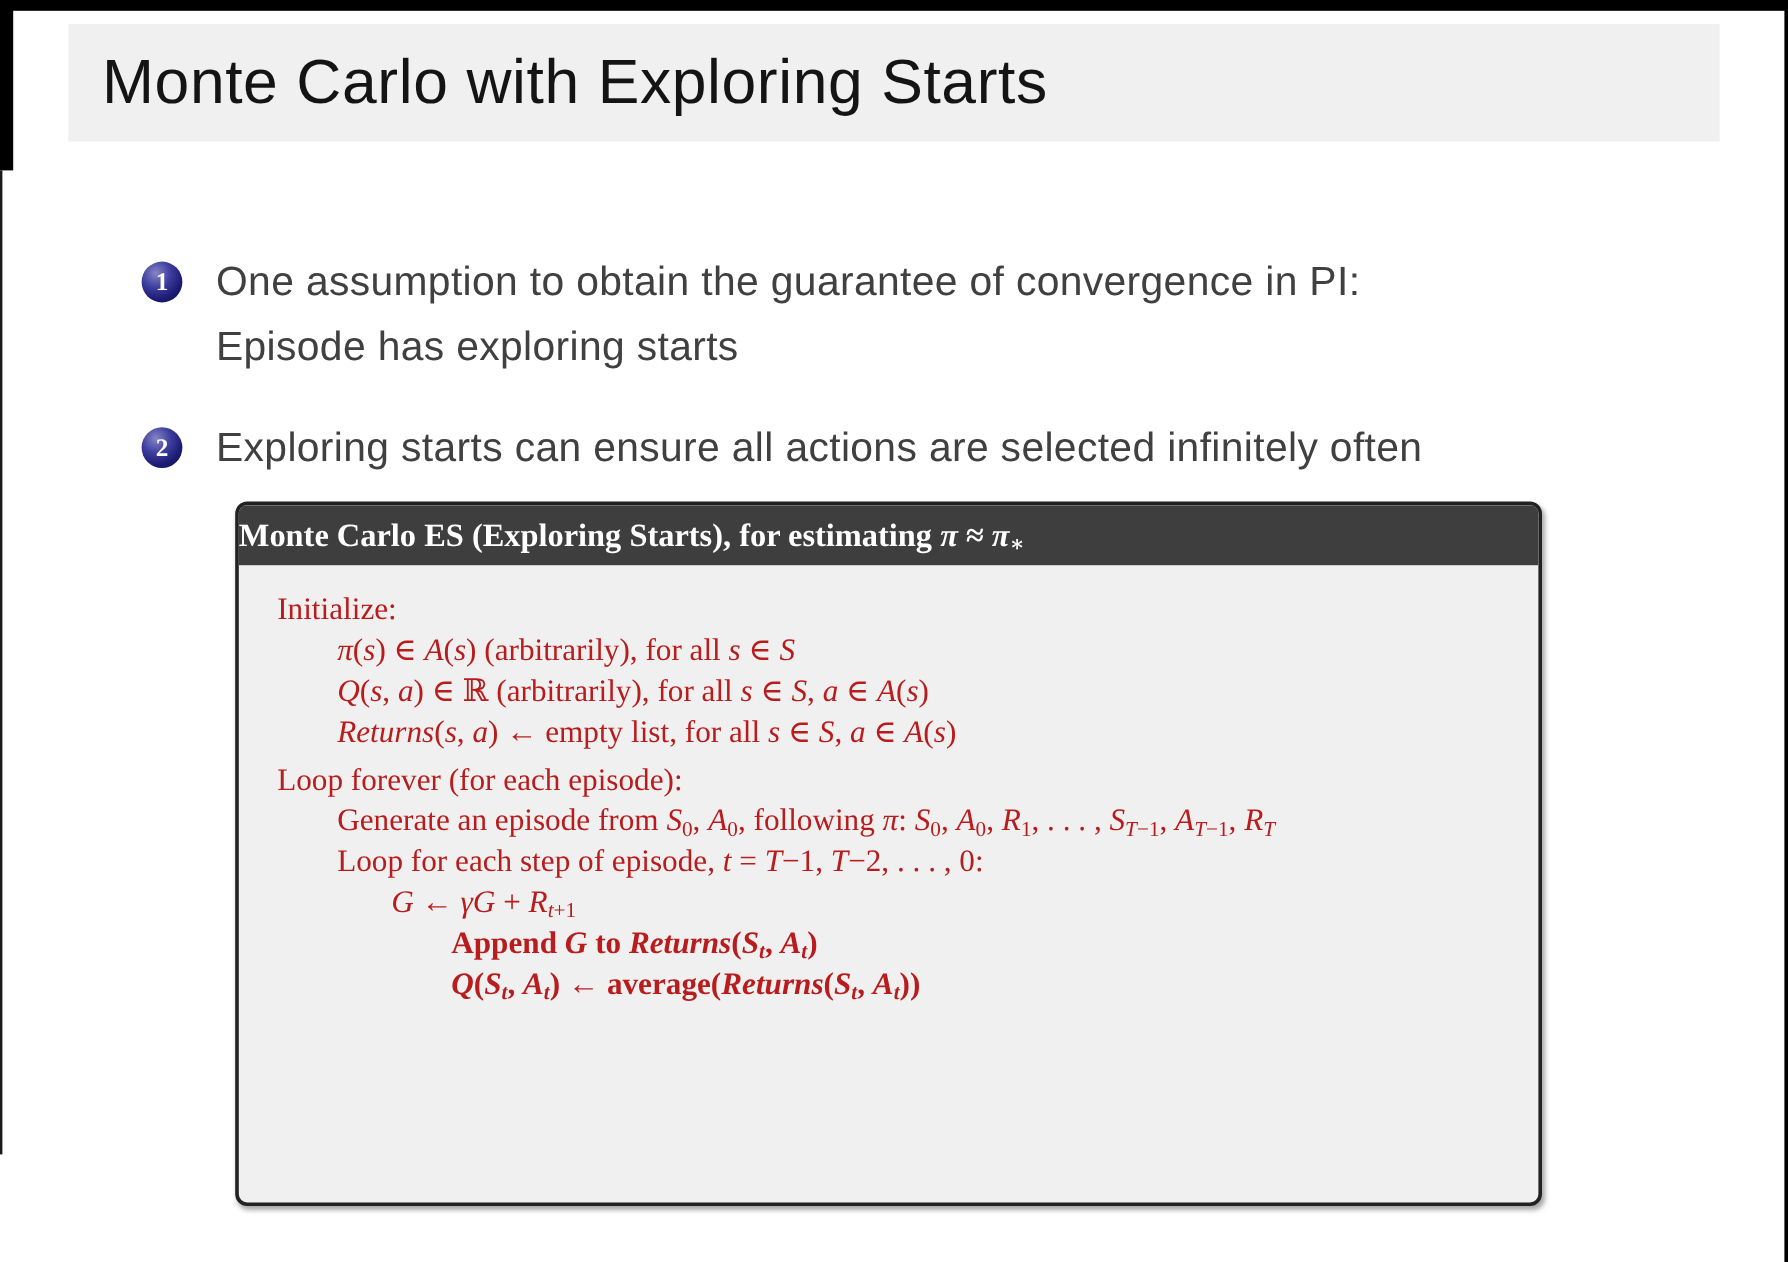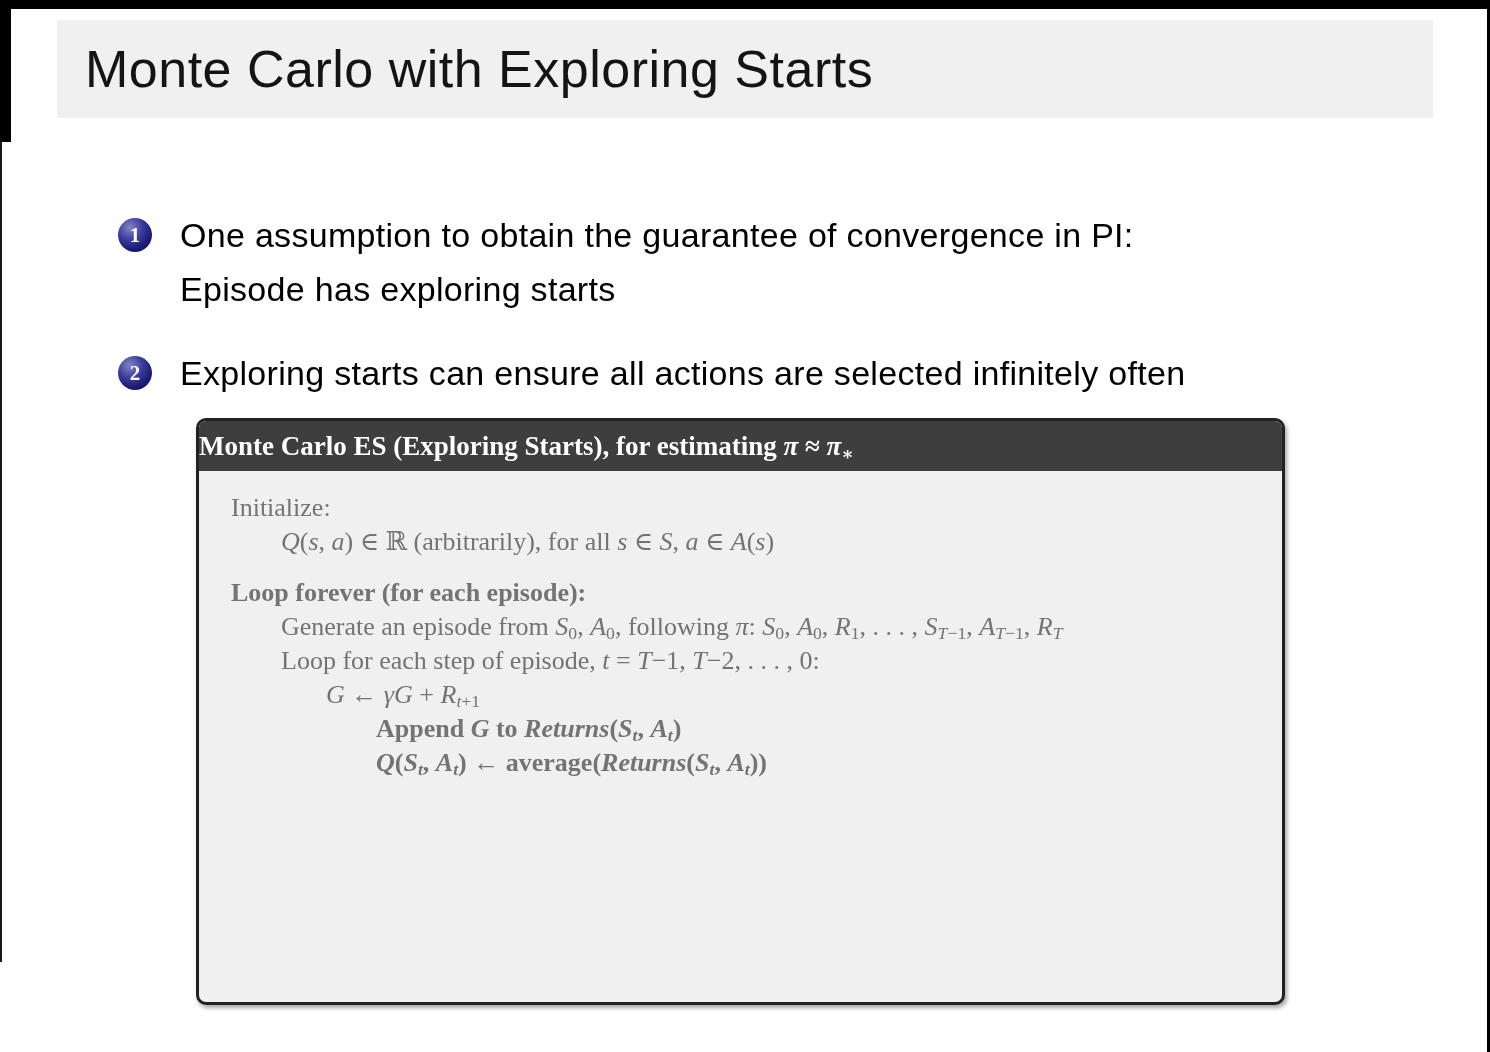--- a/index.html
+++ b/index.html
@@ -65,21 +65,21 @@
     font-family: "Liberation Serif", serif;
     font-size: 21px;
     font-weight: 700;
     text-align: center;
     line-height: 34px;
   }
   .bullet-text {
     font-size: 34px;
     letter-spacing: 0.3px;
     line-height: 54px;
-    color: #000000;
+    color: #404040;
   }
 
   
   .algorithm-box {
     position: absolute;
     left: 196px; top: 418px;
     width: 1089px; height: 587px;
     box-sizing: border-box;
     background: #f0f0f0;
     border: 3px solid #222222;
@@ -94,28 +94,28 @@
     display: flex;
     align-items: center;
   }
   .algorithm-title {
     color: #ffffff;
     font-size: 27px;
     font-weight: 700;
   }
   .algorithm-body {
     padding: 20px 30px 0 32px;
-    color: #737373;
+    color: #b91c1c;
   }
   .alg-line {
     font-size: 26px;
     line-height: 34px;
     white-space: nowrap;
   }
-  .alg-line.gap { margin-top: 17px; font-weight: bold; }
+  .alg-line.gap { margin-top: 6px; }
   .ind0 { padding-left: 0; }
   .ind1 { padding-left: 50px; }
   .ind2 { padding-left: 95px; font-family: Liberation Serif, serif; }
   .ind3 { padding-left: 145px; font-weight: bold; }
   .alg-line i, .algorithm-title i { font-style: italic; }
   .alg-line sub, .algorithm-title sub {
     font-size: 0.68em;
     vertical-align: -0.25em;
     line-height: 0;
   }
@@ -144,21 +144,23 @@
         <div class="bullet-text">Exploring starts can ensure all actions are selected infinitely often</div>
       </div>
     </div>
 
   <div class="algorithm-box">
     <div class="algorithm-header">
       <div class="algorithm-title">Monte Carlo ES (Exploring Starts), for estimating <i>π</i> ≈ <i>π</i><sub>∗</sub></div>
     </div>
     <div class="algorithm-body">
         <div class="alg-line ind0">Initialize:</div>
+        <div class="alg-line ind1"><i>π</i>(<i>s</i>) ∈ <i>A</i>(<i>s</i>) (arbitrarily), for all <i>s</i> ∈ <i>S</i></div>
         <div class="alg-line ind1"><i>Q</i>(<i>s</i>, <i>a</i>) ∈ ℝ (arbitrarily), for all <i>s</i> ∈ <i>S</i>, <i>a</i> ∈ <i>A</i>(<i>s</i>)</div>
+        <div class="alg-line ind1"><i>Returns</i>(<i>s</i>, <i>a</i>) ← empty list, for all <i>s</i> ∈ <i>S</i>, <i>a</i> ∈ <i>A</i>(<i>s</i>)</div>
         <div class="alg-line ind0 gap">Loop forever (for each episode):</div>
         <div class="alg-line ind1">Generate an episode from <i>S</i><sub>0</sub>, <i>A</i><sub>0</sub>, following <i>π</i>: <i>S</i><sub>0</sub>, <i>A</i><sub>0</sub>, <i>R</i><sub>1</sub>, . . . , <i>S</i><sub><i>T</i>−1</sub>, <i>A</i><sub><i>T</i>−1</sub>, <i>R</i><sub><i>T</i></sub></div>
         <div class="alg-line ind1">Loop for each step of episode, <i>t</i> = <i>T</i>−1, <i>T</i>−2, . . . , 0:</div>
         <div class="alg-line ind2"><i>G</i> ← <i>γG</i> + <i>R</i><sub><i>t</i>+1</sub></div>
         <div class="alg-line ind3">Append <i>G</i> to <i>Returns</i>(<i>S</i><sub><i>t</i></sub>, <i>A</i><sub><i>t</i></sub>)</div>
         <div class="alg-line ind3"><i>Q</i>(<i>S</i><sub><i>t</i></sub>, <i>A</i><sub><i>t</i></sub>) ← average(<i>Returns</i>(<i>S</i><sub><i>t</i></sub>, <i>A</i><sub><i>t</i></sub>))</div>
       </div>
   </div>
 
 </div>

